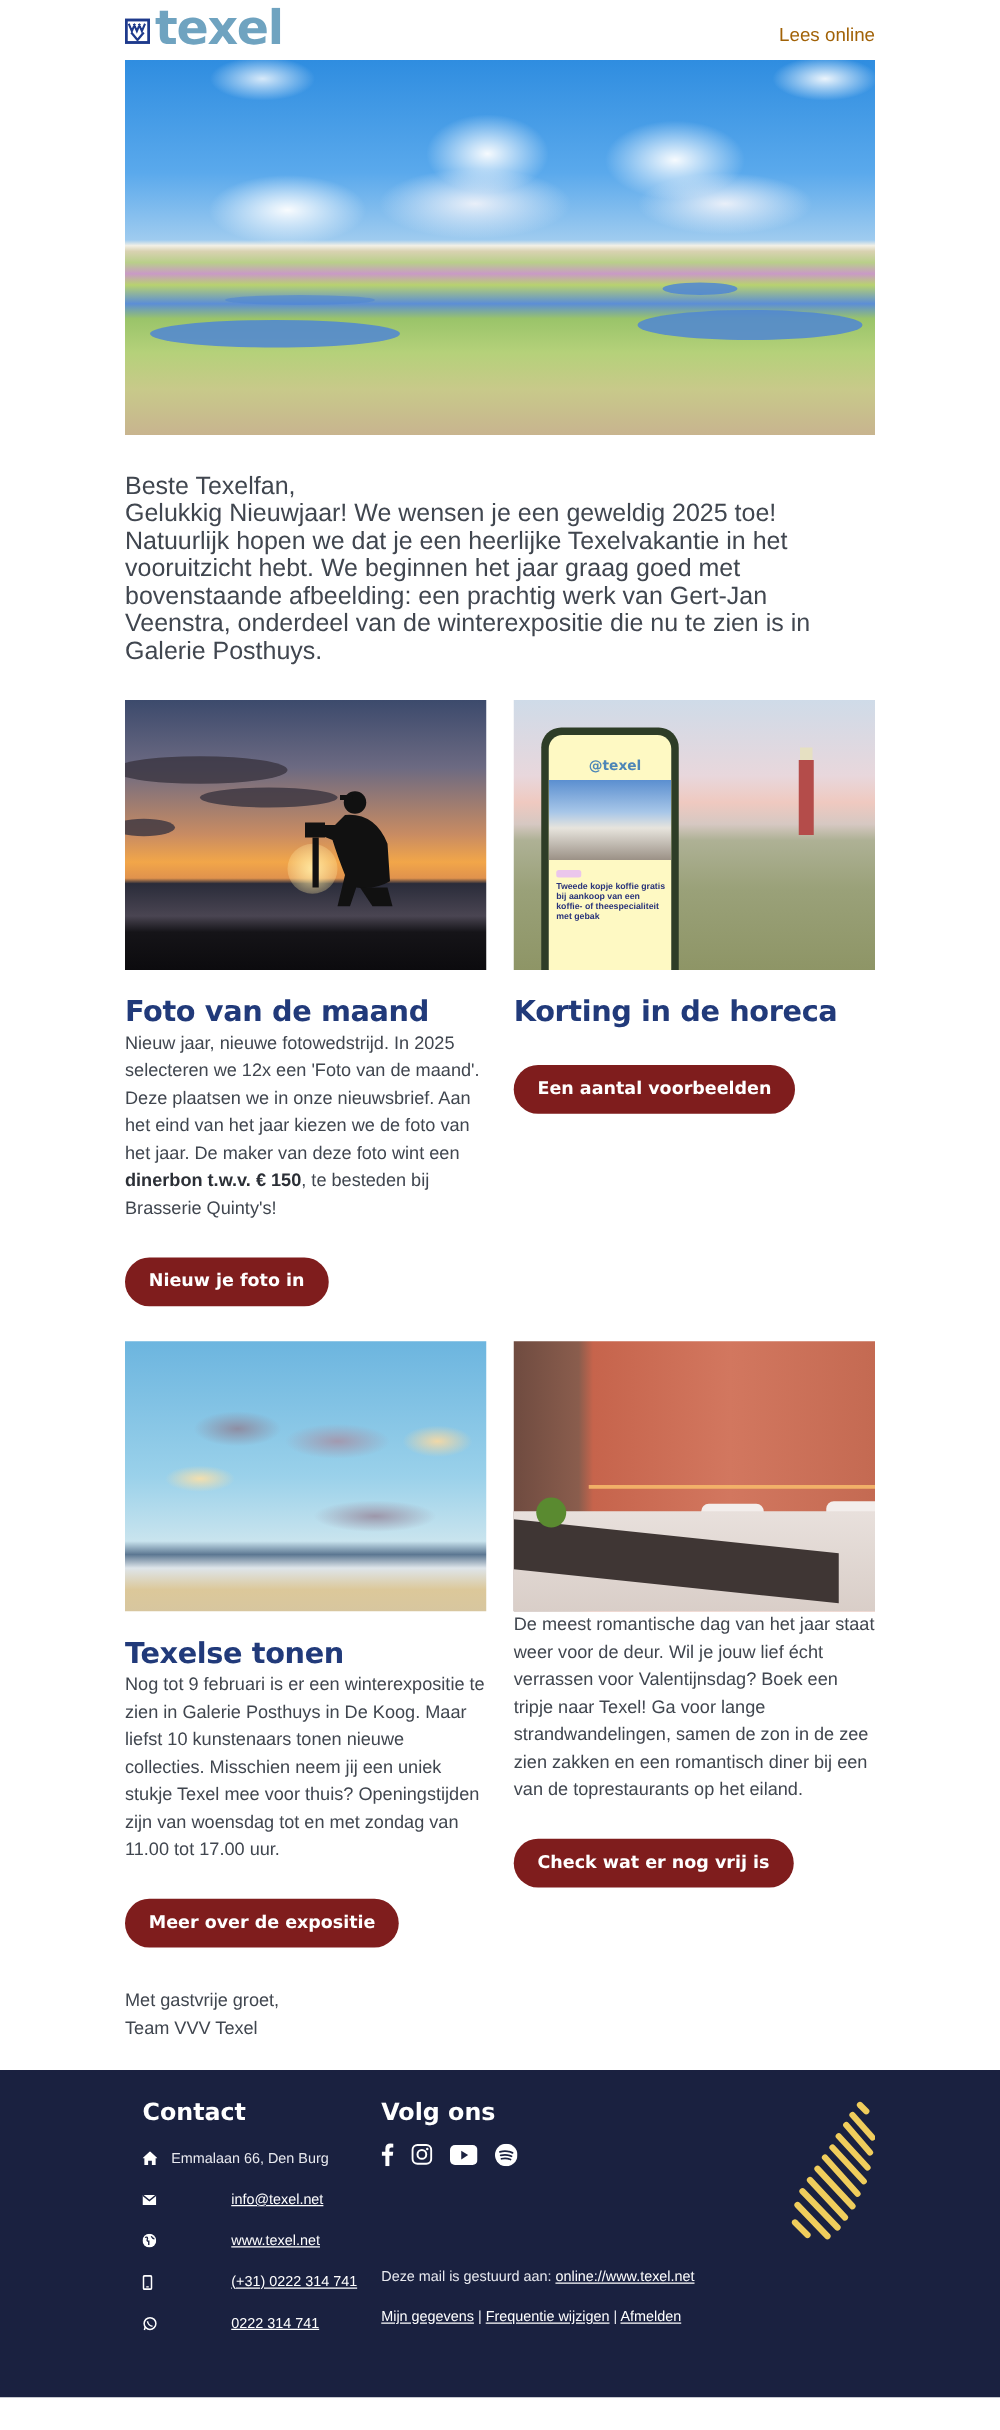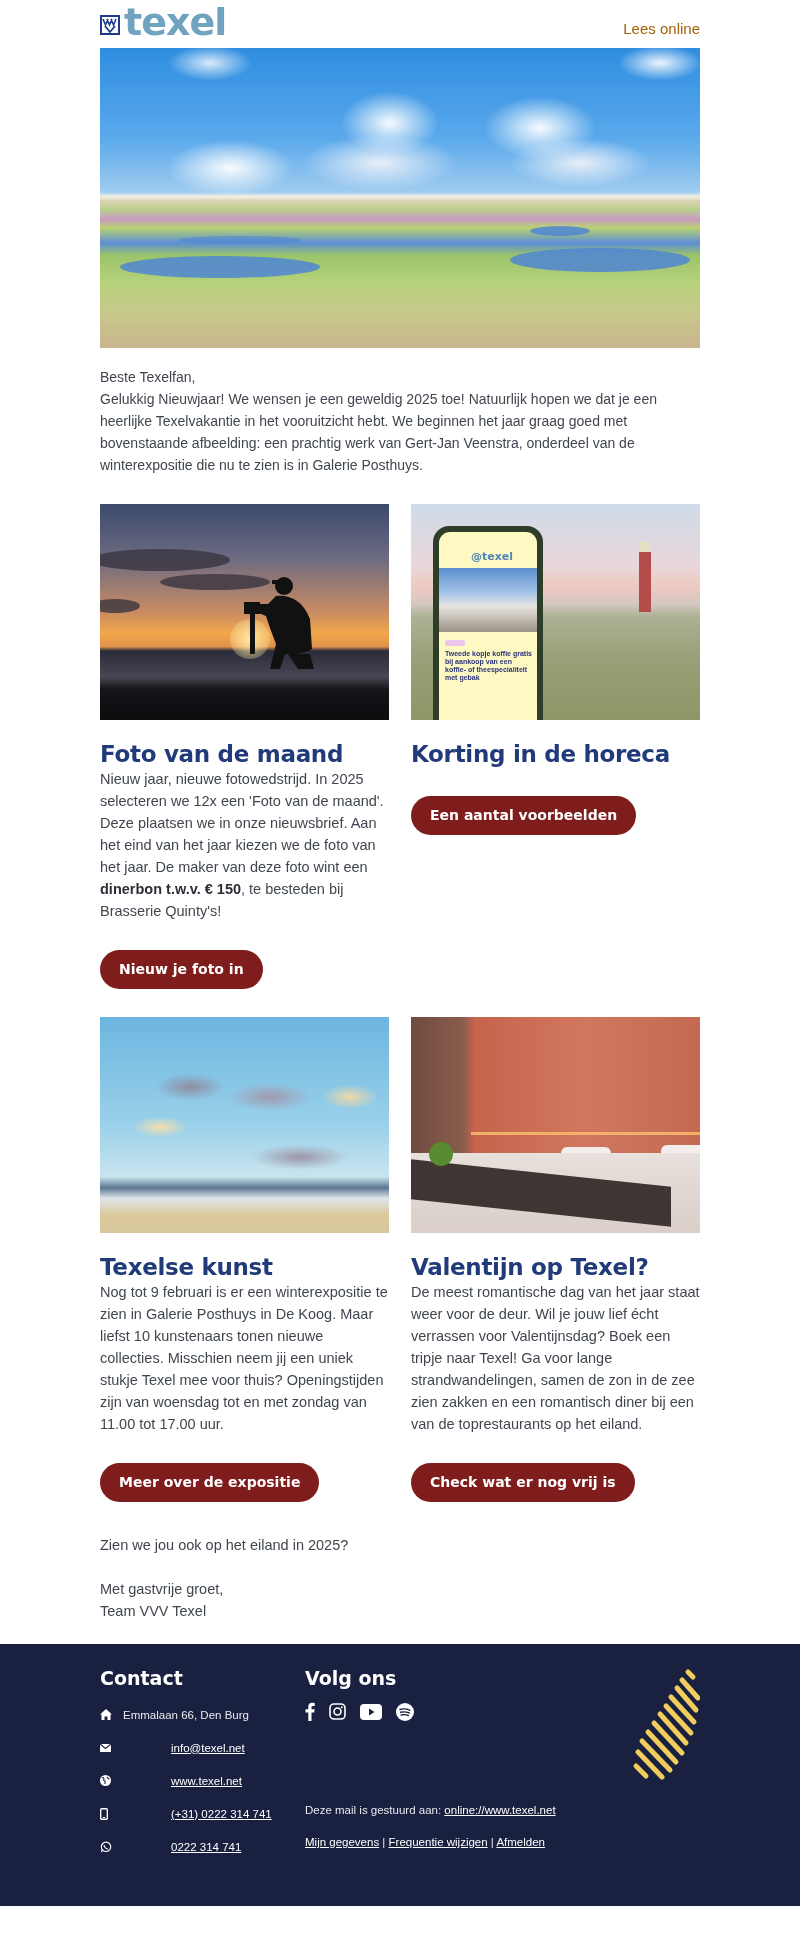--- a/index.html
+++ b/index.html
@@ -23,21 +23,21 @@
       radial-gradient(ellipse 110px 40px at 280px 115px, rgba(245,245,250,0.9), rgba(255,255,255,0) 70%),
       radial-gradient(ellipse 80px 45px at 440px 80px, rgba(255,255,255,0.95), rgba(255,255,255,0) 70%),
       radial-gradient(ellipse 100px 35px at 480px 115px, rgba(245,245,250,0.9), rgba(255,255,255,0) 70%),
       radial-gradient(ellipse 60px 25px at 560px 15px, rgba(255,255,255,0.9), rgba(255,255,255,0) 70%),
       radial-gradient(ellipse 60px 25px at 110px 15px, rgba(255,255,255,0.8), rgba(255,255,255,0) 70%),
       linear-gradient(to bottom, #2f8de0 0%, #5aa9ec 30%, #9fcbef 48%, #f2f0e6 49.5%, #d9d2b2 51%, #b9cf8a 54%, #c99ac6 57%, #b8d26f 60%, #5c8ed6 65%, #9ac46a 69%, #b5d17a 78%, #c8c98a 88%, #c8b48f 100%);
   }
   .hero .pool { position: absolute; border-radius: 50%; background: #4f86d3; opacity: 0.85; }
 
   
-  .intro { margin-top: 18px; font-size: 14px; line-height: 22px; color: #40464f; }
+  .intro { margin-top: 30px; font-size: 20px; line-height: 22px; color: #40464f; }
 
   
   .grid { display: flex; justify-content: space-between; margin-top: 28px; }
   .card { width: 289px; }
   .card-img { width: 289px; height: 216px; position: relative; overflow: hidden; }
   .card-title { font-family: "DejaVu Sans", sans-serif; font-weight: bold; font-size: 23px; color: #213a7a; margin-top: 20px; line-height: 28px; letter-spacing: -0.3px; }
   .card-text { font-size: 14.5px; line-height: 22px; margin-top: 0; color: #40464f; }
   .card-text b { color: #2b2f36; }
   .btn { display: inline-block; margin-top: 28px; background: #7f1d1d; color: #ffffff; font-family: "DejaVu Sans", sans-serif; font-weight: bold; font-size: 14px; padding: 0 19px; height: 39px; line-height: 39px; border-radius: 20px; text-decoration: none; }
   .grid2 { margin-top: 28px; }
@@ -74,21 +74,21 @@
   .pillow { position: absolute; width: 50px; height: 38px; background: #f3eeec; border-radius: 6px; }
   .cushion { position: absolute; width: 46px; height: 36px; background: #a13a25; border-radius: 6px; }
 
   
   .closing { margin-top: 32px; font-size: 14.5px; line-height: 22px; }
   .closing p + p { margin-top: 22px; }
 
   
   .footer { background: #1a2140; margin-top: 22px; height: 262px; }
   .footer .wrap { height: 262px; position: relative; }
-  .f-contact { position: absolute; left: 0; top: 22px; }
+  .f-contact { position: absolute; left: 14px; top: 22px; }
   .f-follow { position: absolute; left: 205px; top: 22px; }
   .f-title { font-family: "DejaVu Sans", sans-serif; font-weight: bold; font-size: 19px; color: #ffffff; line-height: 24px; }
   .f-list { margin-top: 8px; }
   .f-row { display: flex; align-items: center; height: 33px; font-size: 11.5px; color: #e8e9ef; }
   .f-row .ic { width: 23px; display: inline-flex; align-items: center; }
   .f-row a { color: #ffffff; text-decoration: underline; padding-left: 48px; }
   .socials { margin-top: 12px; display: flex; align-items: center; gap: 14px; }
   .socials span { display: inline-flex; }
   .f-sent { position: absolute; left: 205px; top: 160px; font-size: 11.5px; color: #e8e9ef; }
   .f-links { position: absolute; left: 205px; top: 192px; font-size: 11.5px; color: #e8e9ef; }
@@ -160,44 +160,42 @@
         </div>
       </div>
       <div class="card-title">Korting in de horeca</div>
       <a class="btn">Een aantal voorbeelden</a>
     </div>
   </div>
 
   <div class="grid grid2">
     <div class="card">
       <div class="card-img img-kunst"></div>
-      <div class="card-title">Texelse kunst</div>
+      <div class="card-title">Texelse tonen</div>
       <div class="card-text">Nog tot 9 februari is er een winterexpositie te zien in Galerie Posthuys in De Koog. Maar liefst 10 kunstenaars tonen nieuwe collecties. Misschien neem jij een uniek stukje Texel mee voor thuis? Openingstijden zijn van woensdag tot en met zondag van 11.00 tot 17.00 uur.</div>
       <a class="btn">Meer over de expositie</a>
     </div>
 
     <div class="card">
       <div class="card-img img-valentijn">
         <div style="position:absolute;left:60px;top:115px;width:240px;height:3px;background:#f6b86a;opacity:0.9;"></div>
         <div class="pillow" style="left:150px;top:130px;"></div>
         <div class="pillow" style="left:250px;top:128px;"></div>
         <div class="cushion" style="left:148px;top:145px;"></div>
         <div class="cushion" style="left:243px;top:150px;"></div>
         <div class="bed"></div>
         <div class="blanket"></div>
         <div style="position:absolute;left:18px;top:125px;width:24px;height:24px;border-radius:50%;background:#5a8a30;"></div>
       </div>
-      <div class="card-title">Valentijn op Texel?</div>
       <div class="card-text">De meest romantische dag van het jaar staat weer voor de deur. Wil je jouw lief écht verrassen voor Valentijnsdag? Boek een tripje naar Texel! Ga voor lange strandwandelingen, samen de zon in de zee zien zakken en een romantisch diner bij een van de toprestaurants op het eiland.</div>
       <a class="btn">Check wat er nog vrij is</a>
     </div>
   </div>
 
   <div class="closing">
-    <p>Zien we jou ook op het eiland in 2025?</p>
     <p><span>Met gastvrije groet,</span><br><span>Team VVV Texel</span></p>
   </div>
 </div>
 
 <div class="footer">
   <div class="wrap">
     <div class="f-contact">
       <div class="f-title">Contact</div>
       <div class="f-list">
         <div class="f-row">

